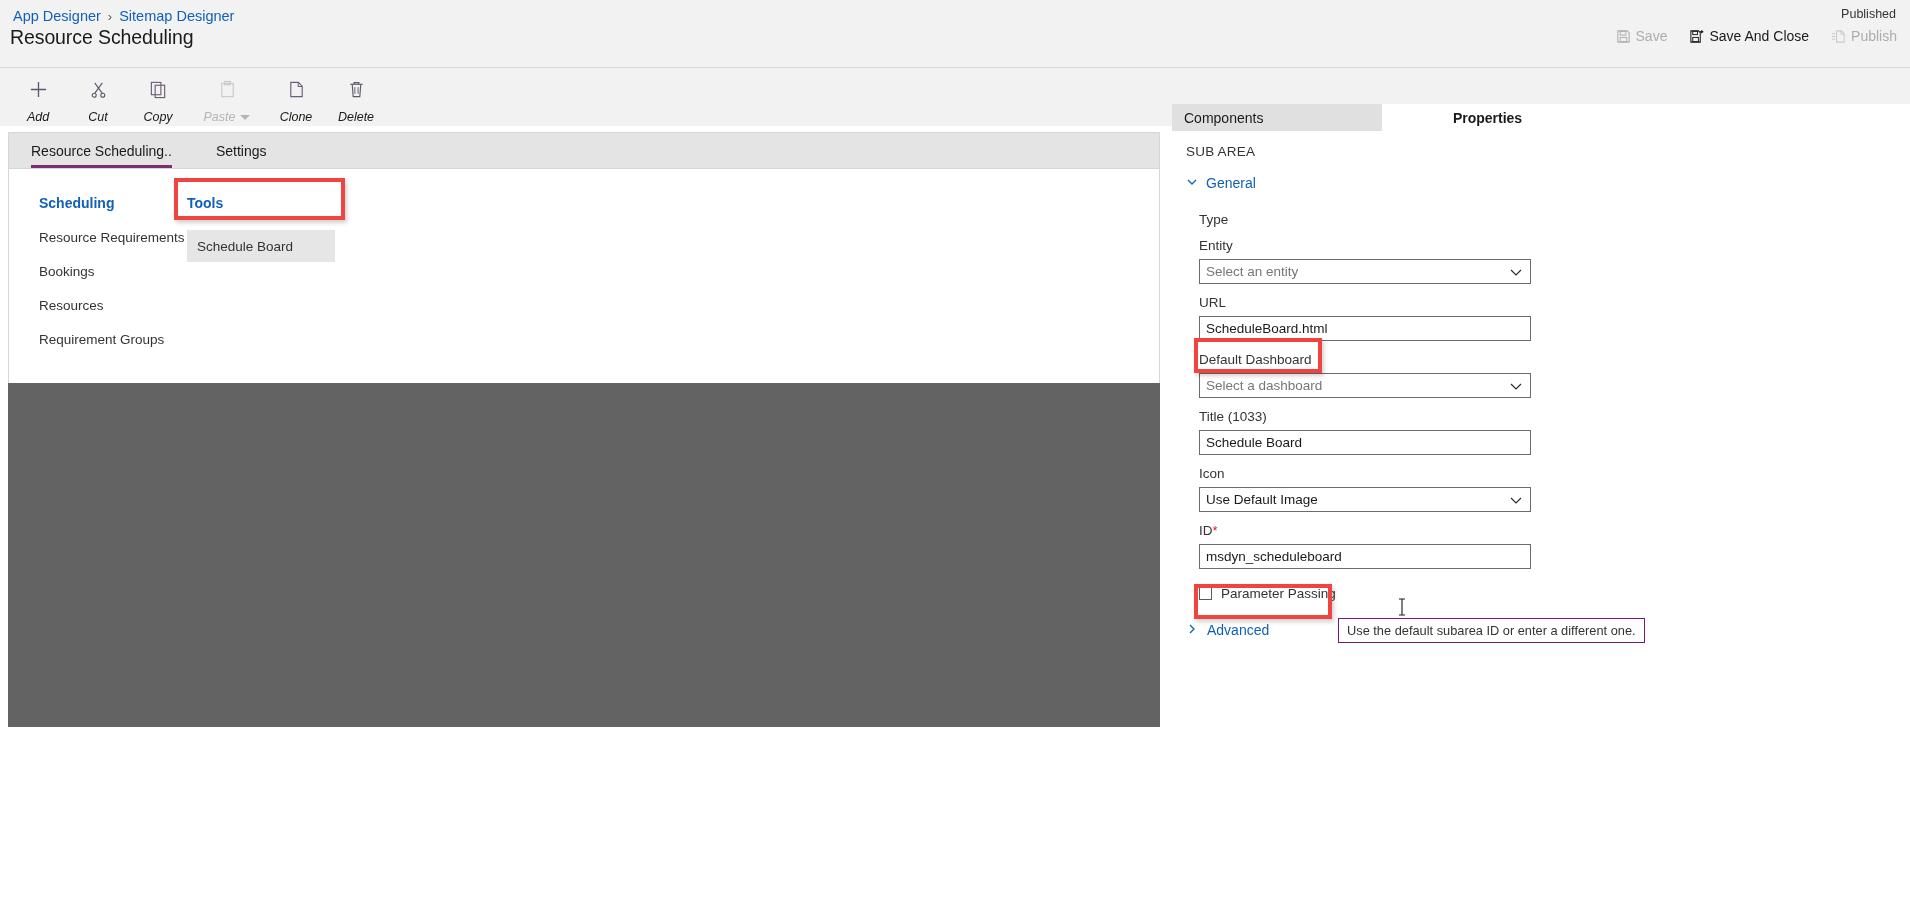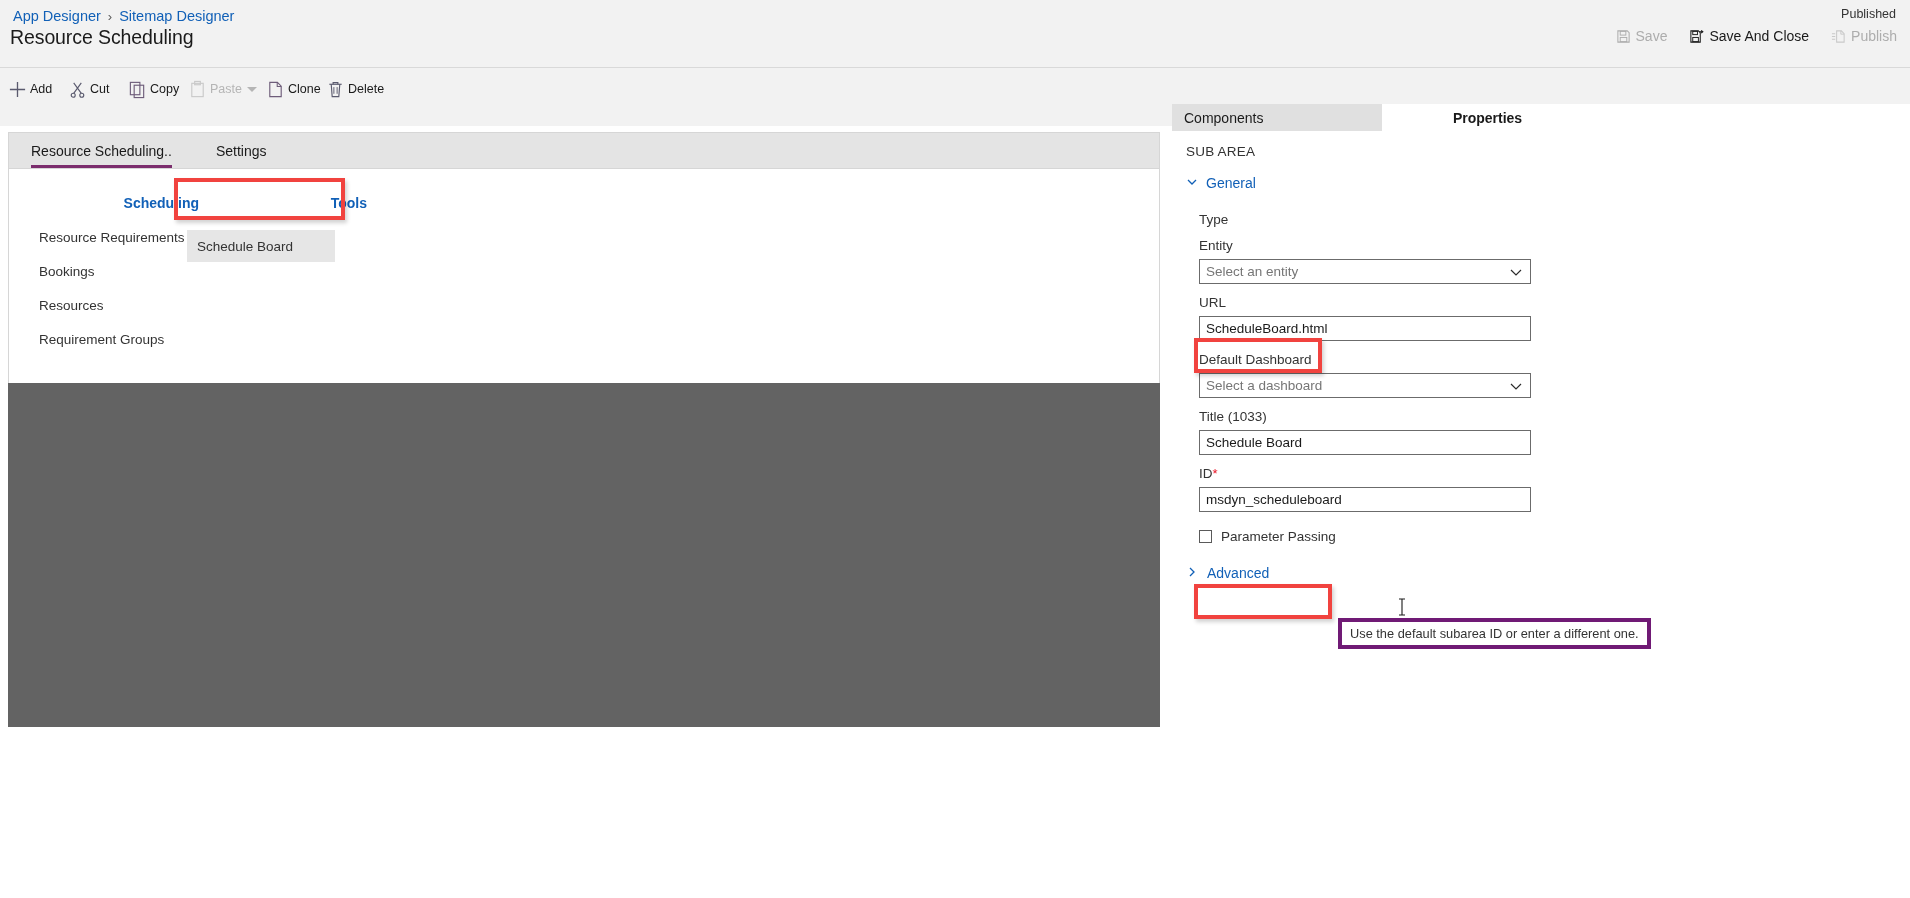--- a/index.html
+++ b/index.html
@@ -44,22 +44,22 @@
   .hact.disabled { color:#adadad; cursor:default;justify-content:flex-end; }
   .hact svg { display:block; }
 
   
   .cmdbar {
     position:absolute; left:0; top:67px; width:1910px; height:59px;
     background:#f2f2f2; border-top:1px solid #d9d9d9;
   }
   .cmd-items { display:flex; align-items:flex-start; padding-left:8px; padding-top:7px; }
   .cmd {
-    width:60px; display:flex; flex-direction:row; align-items:center;
-    gap:3px; cursor:pointer; padding:3px 0 0 0; user-select:none;
+    width:60px; display:flex; flex-direction:column; align-items:center;
+    gap:11px; cursor:pointer; padding:3px 0 0 0; user-select:none;font-style:italic;
   }
   .cmd .glyph { height:22px; display:flex; align-items:center; justify-content:center; }
   .cmd .clabel { font-size:12.5px; color:#1a1a1a; line-height:1; }
   .cmd.disabled .clabel { color:#b5b5b5; }
   .cmd.has-caret { width:78px; }
   .cmd .lbl-row { display:flex; align-items:center; gap:5px; }
   .caret-dn {
     width:0;height:0;border-left:5px solid transparent;border-right:5px solid transparent;
     border-top:5px solid #b5b5b5;
   }
@@ -84,21 +84,21 @@
   }
   .tab:not(.active) { background:#e4e4e4; font-weight:400; }
   .canvas-body { position:relative; height:214px; background:#fff; }
 
   .area-col {
     position:absolute; top:26px; font-size:13.5px;
   }
   .col-group { left:30px; width:160px; }
   .col-tools { left:178px; width:180px; }
   .col-head {
-    font-size:14px; font-weight:700; color:#1160b7; margin-bottom:19px;text-align:right;
+    font-size:14px; font-weight:700; color:#1160b7; margin-bottom:19px;
   }
   .col-item {
     font-size:13.5px; color:#333; margin-bottom:19px; cursor:pointer;
   }
   .tile {
     width:148px; height:32px; background:#e6e6e6;
     display:flex; align-items:center; padding-left:10px;
     font-size:13.5px; color:#333; cursor:pointer;
     box-shadow: 22px 0 0 0 #ffffff;
   }
@@ -184,21 +184,21 @@
     position:absolute; border:4px solid #f1433f; pointer-events:none;
     box-shadow: 2px 3px 4px rgba(0,0,0,0.18);
   }
   #hl-tile   { left:174px; top:178px; width:171px; height:42px; }
   #hl-url    { left:1194px; top:338px; width:128px; height:35px; }
   #hl-id     { left:1194px; top:584px; width:138px; height:35px; }
 
   
   .tooltip {
     position:absolute; left:1338px; top:618px;
-    background:#ffffff; border:4px solid #701a75;
+    background:#ffffff; border:1px solid #701a75;
     font-size:12.8px; color:#333; padding:4px 8px;
     white-space:nowrap; z-index:40;
   }
   .ibeam {
     position:absolute; left:1397px; top:598px; z-index:45;
   }
 </style>
 </head>
 <body>
 
@@ -408,20 +408,31 @@
               </svg>
           </span>
         </div>
       </div>
 
       <div class="field">
         <label class="flabel">Title (1033)</label>
         <input type="text" class="ctl" value="Schedule Board" style="">
       </div>
 
+      <div class="field">
+        <label class="flabel">Icon</label>
+        <div class="combo">
+          <input type="text" value="Use Default Image" style="">
+          <span class="cchev">
+            <svg width="14" height="13" viewBox="0 0 14 13">
+                <path d="M2 4l5 5 5-5" fill="none" stroke="#2b2b2b" stroke-width="1.2"></path>
+              </svg>
+          </span>
+        </div>
+      </div>
 
       <div class="field">
         <label class="flabel">
           <span>ID</span><span class="req">*</span>
         </label>
         <input type="text" class="ctl" value="msdyn_scheduleboard" style="">
       </div>
 
       <div class="checkrow">
         <span class="cbox"></span>

